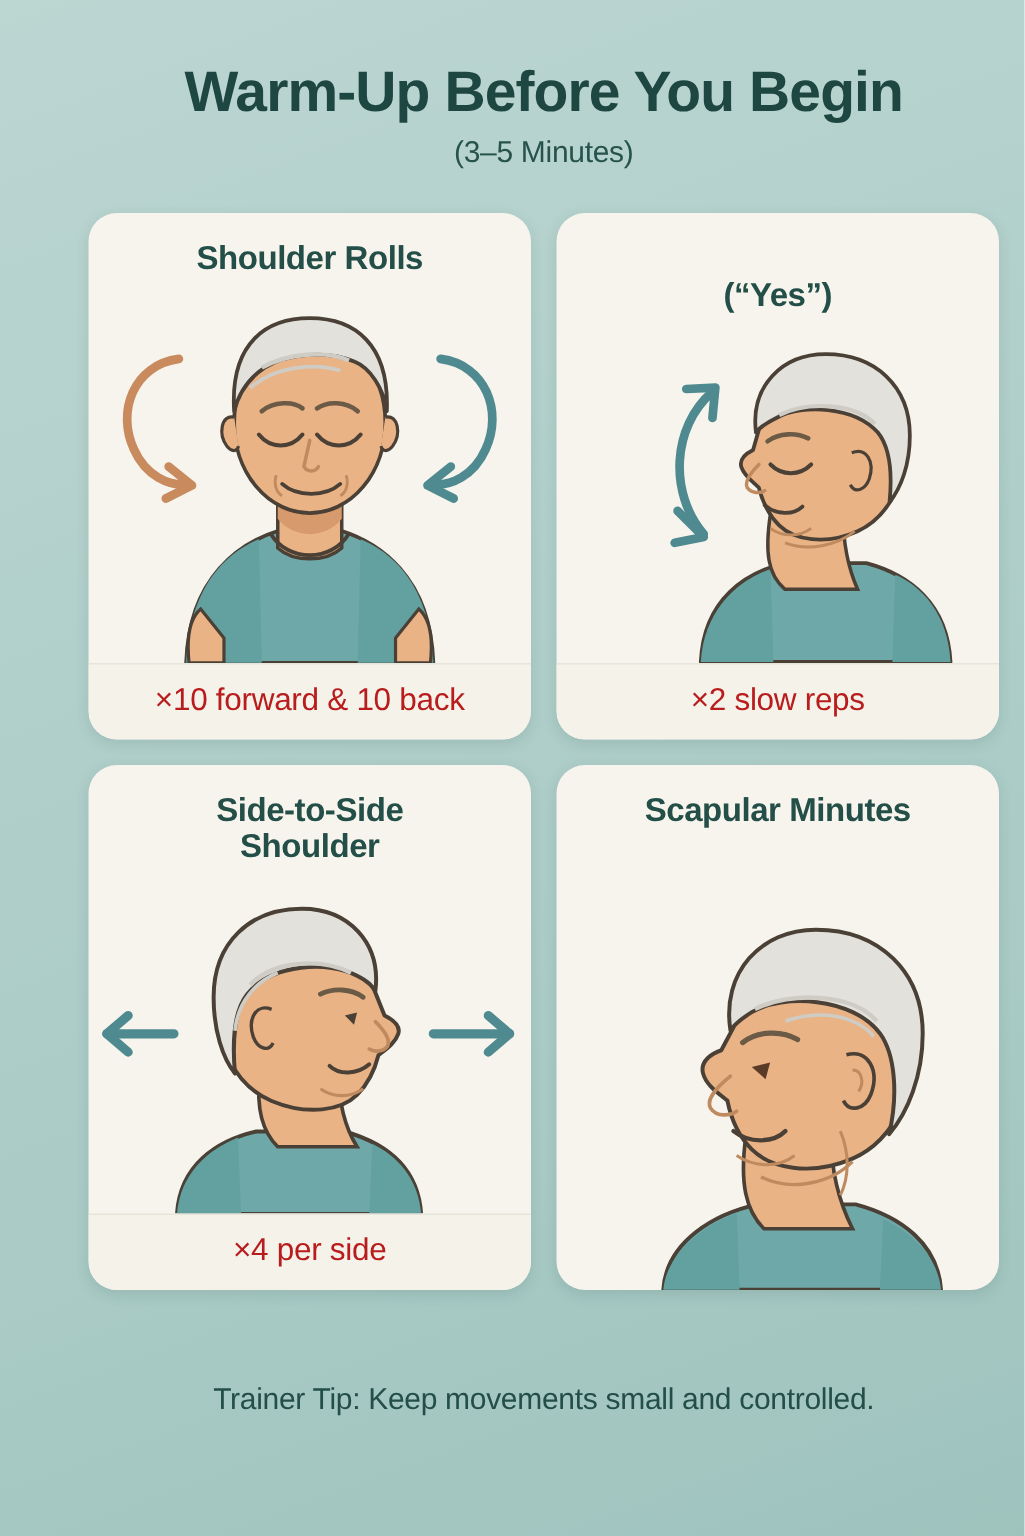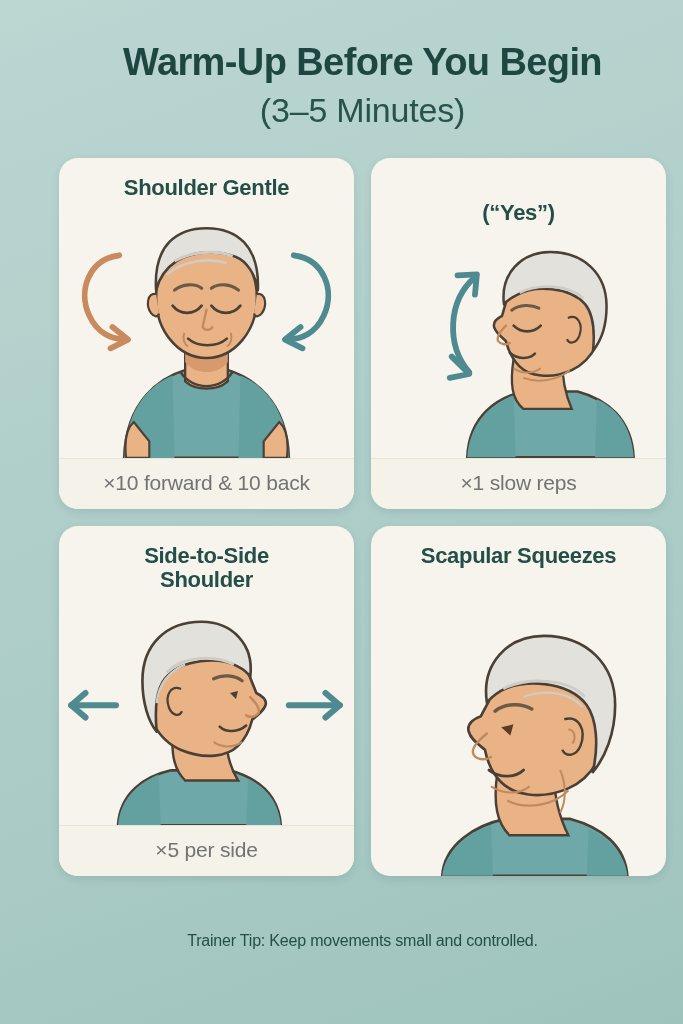--- a/index.html
+++ b/index.html
@@ -12,21 +12,21 @@
   }
   .page{ width:683px; height:1024px; display:flex; flex-direction:column; padding:0 38px;margin-left:21px; }
 
   
   .header{ padding-top:42px; text-align:center; }
   .title{
     font-size:38px; font-weight:700; color:#1f4741; letter-spacing:-0.6px;
     line-height:1.08;
   }
   .subtitle{
-    margin-top:8px; font-size:34px; color:#27534c; letter-spacing:-0.2px;
+    margin-top:8px; font-size:20px; color:#27534c; letter-spacing:-0.2px;
   }
 
   
   .grid{
     margin-top:28px;
     display:grid;
     grid-template-columns:1fr 1fr;
     grid-template-rows:1fr 1fr;
     gap:17px;
     flex:0 0 auto;
@@ -49,48 +49,48 @@
     z-index:3; position:relative;
   }
   .card-art{
     flex:1; position:relative; overflow:hidden;
   }
   .card-art svg{ position:absolute; left:0; top:0; width:100%; height:100%; }
   .caption{
     background:#f4f2e9;
     border-top:1px solid rgba(160,160,140,.16);
     text-align:center;
-    font-size:21px; color:#737373;
+    font-size:21px; color:#b91c1c;
     padding:12px 6px 14px;
     letter-spacing:-0.2px;
     z-index:3; position:relative;
   }
 
   
   .footer{
     flex:1;
     display:flex; align-items:center; justify-content:center;
-    font-size:16px; color:#234f48; letter-spacing:-0.2px;
+    font-size:20px; color:#234f48; letter-spacing:-0.2px;
     padding-bottom:18px;
   }
 </style>
 </head>
 <body>
 
 <div class="page">
 
   <div class="header">
     <div class="title">Warm-Up Before You Begin</div>
     <div class="subtitle">(3–5 Minutes)</div>
   </div>
 
   <div class="grid">
 
     <div class="card">
-      <div class="card-title">Shoulder Gentle</div>
+      <div class="card-title">Shoulder Rolls</div>
       <div class="card-art">
         <svg viewBox="0 0 290 265" preserveAspectRatio="xMidYMax meet">
 
           <path d="M60 265 C62 205 98 182 124 174 L166 174 C192 182 228 205 230 265 Z" fill="#6fa8a8" stroke="#4a4036" stroke-width="2.6" stroke-linejoin="round"></path>
 
           <path d="M60 265 C62 212 88 189 110 180 L112 265 Z" fill="#63a0a0"></path>
           <path d="M230 265 C228 212 202 189 180 180 L178 265 Z" fill="#63a0a0"></path>
 
           <path d="M62 265 C60 246 63 234 70 228 L86 248 L86 265 Z" fill="#e9b386" stroke="#4a4036" stroke-width="2.2"></path>
           <path d="M228 265 C230 246 227 234 220 228 L204 248 L204 265 Z" fill="#e9b386" stroke="#4a4036" stroke-width="2.2"></path>
@@ -173,21 +173,21 @@
 
           <path d="M150 158 C166 164 186 160 198 150" fill="none" stroke="#c08a5f" stroke-width="2"></path>
 
           <g>
             <path d="M100 54 C72 78 70 124 94 152" fill="none" stroke="#4f8a91" stroke-width="6" stroke-linecap="round"></path>
             <path d="M82 52 L102 51 L100 72" fill="none" stroke="#4f8a91" stroke-width="6" stroke-linecap="round" stroke-linejoin="round"></path>
             <path d="M76 136 L94 154 L74 158" fill="none" stroke="#4f8a91" stroke-width="6" stroke-linecap="round" stroke-linejoin="round"></path>
           </g>
         </svg>
       </div>
-      <div class="caption">×1 slow reps</div>
+      <div class="caption">×2 slow reps</div>
     </div>
 
     <div class="card">
       <div class="card-title">
         <span>Side-to-Side</span><br>
         <span>Shoulder</span>
       </div>
       <div class="card-art">
         <svg viewBox="0 0 290 210" preserveAspectRatio="xMidYMax meet">
 
@@ -222,25 +222,25 @@
           <g>
             <path d="M56 92 L12 92" fill="none" stroke="#4f8a91" stroke-width="6" stroke-linecap="round"></path>
             <path d="M26 80 L12 92 L26 104" fill="none" stroke="#4f8a91" stroke-width="6" stroke-linecap="round" stroke-linejoin="round"></path>
           </g>
           <g>
             <path d="M226 92 L276 92" fill="none" stroke="#4f8a91" stroke-width="6" stroke-linecap="round"></path>
             <path d="M262 80 L276 92 L262 104" fill="none" stroke="#4f8a91" stroke-width="6" stroke-linecap="round" stroke-linejoin="round"></path>
           </g>
         </svg>
       </div>
-      <div class="caption">×5 per side</div>
-    </div>
-
-    <div class="card">
-      <div class="card-title">Scapular Squeezes</div>
+      <div class="caption">×4 per side</div>
+    </div>
+
+    <div class="card">
+      <div class="card-title">Scapular Minutes</div>
       <div class="card-art">
         <svg viewBox="0 0 290 250" preserveAspectRatio="xMidYMax meet">
 
           <path d="M70 250 C72 218 104 200 132 194 L196 194 C226 202 250 220 252 250 Z" fill="#6fa8a8" stroke="#4a4036" stroke-width="2.6" stroke-linejoin="round"></path>
           <path d="M70 250 C72 226 96 208 118 200 L120 250 Z" fill="#63a0a0"></path>
           <path d="M252 250 C250 228 232 212 214 204 L212 250 Z" fill="#63a0a0"></path>
 
           <path d="M124 150 C120 180 124 198 136 210 L194 210 C184 190 180 168 180 150 Z" fill="#e9b386" stroke="#4a4036" stroke-width="2.4"></path>
 
           <path d="M116 78 C110 50 130 22 164 18 C204 13 234 38 236 78

